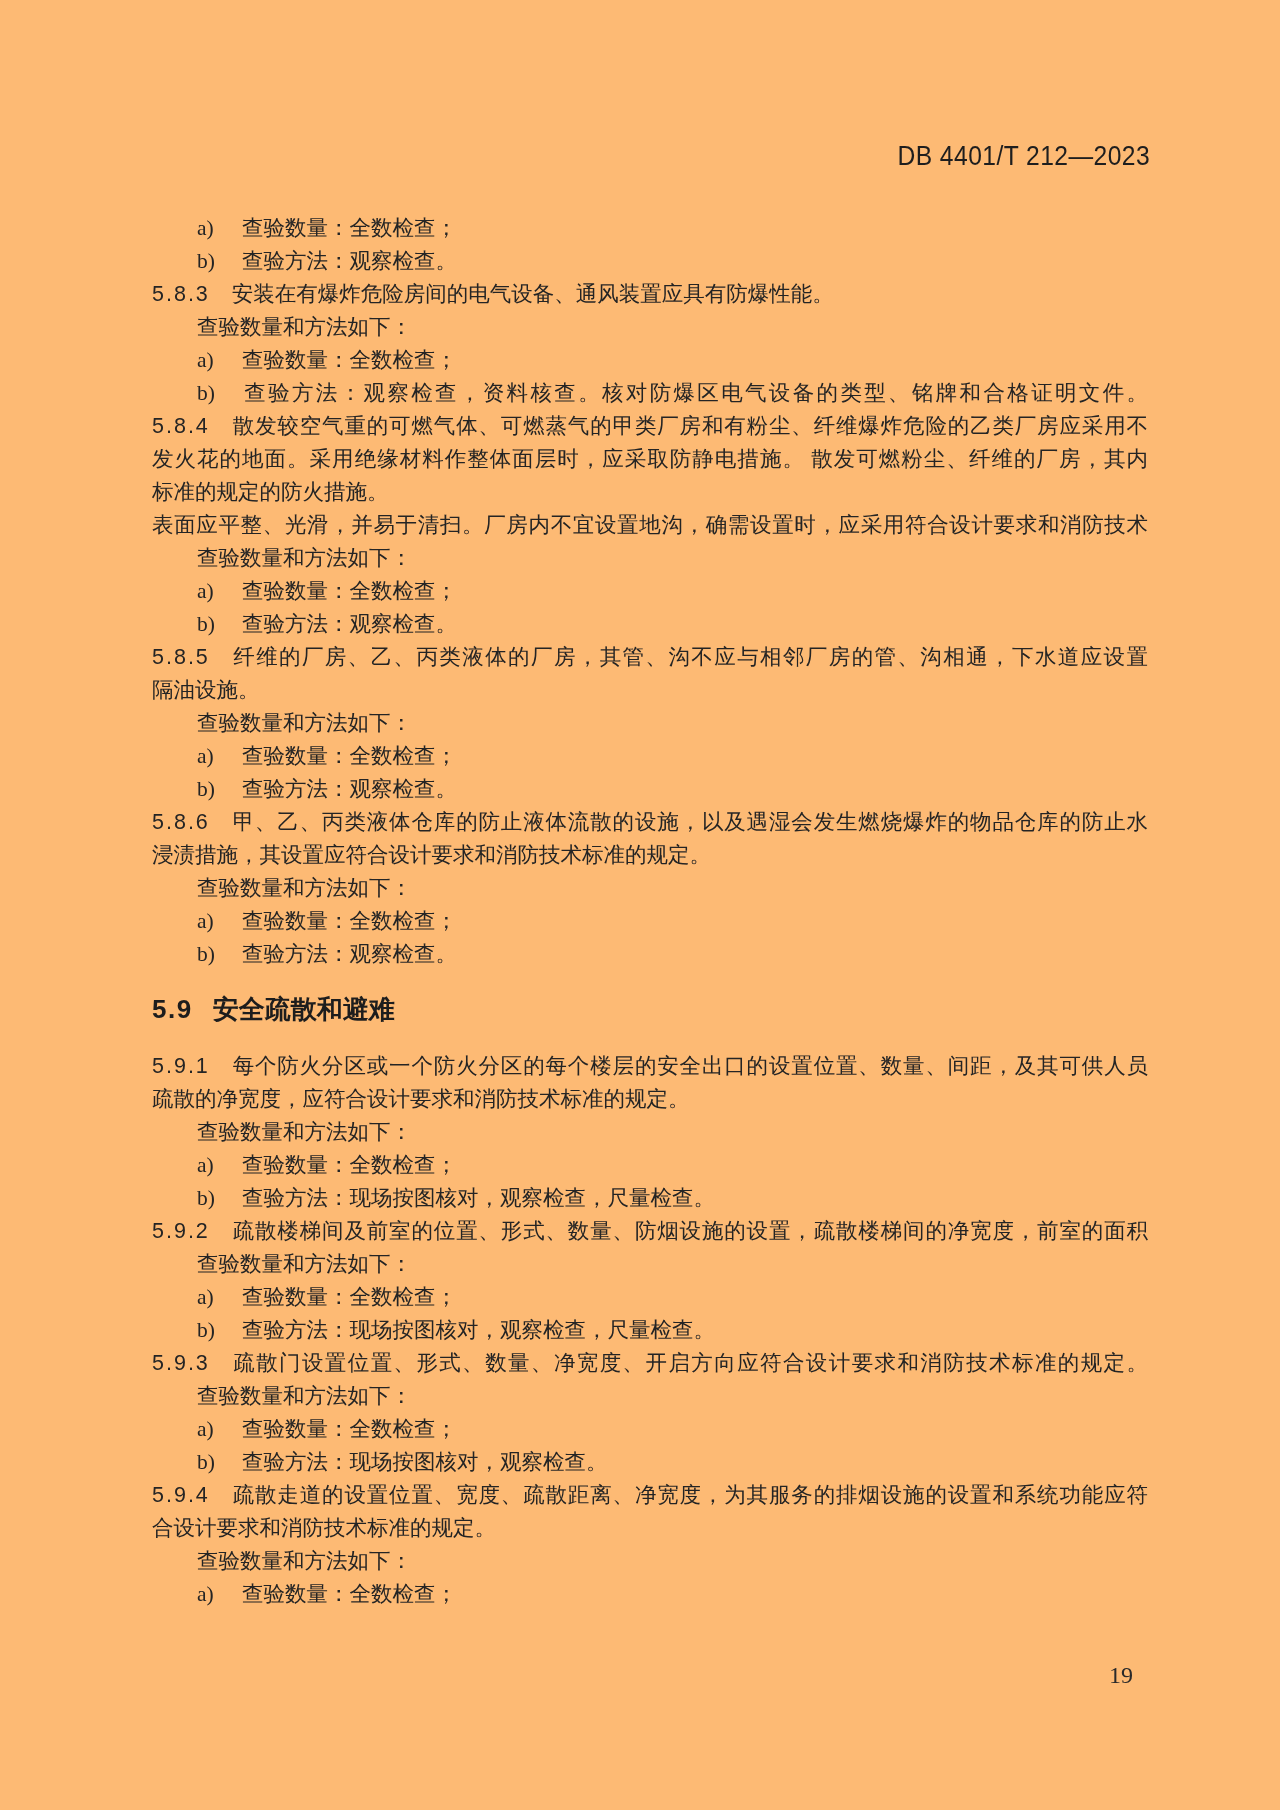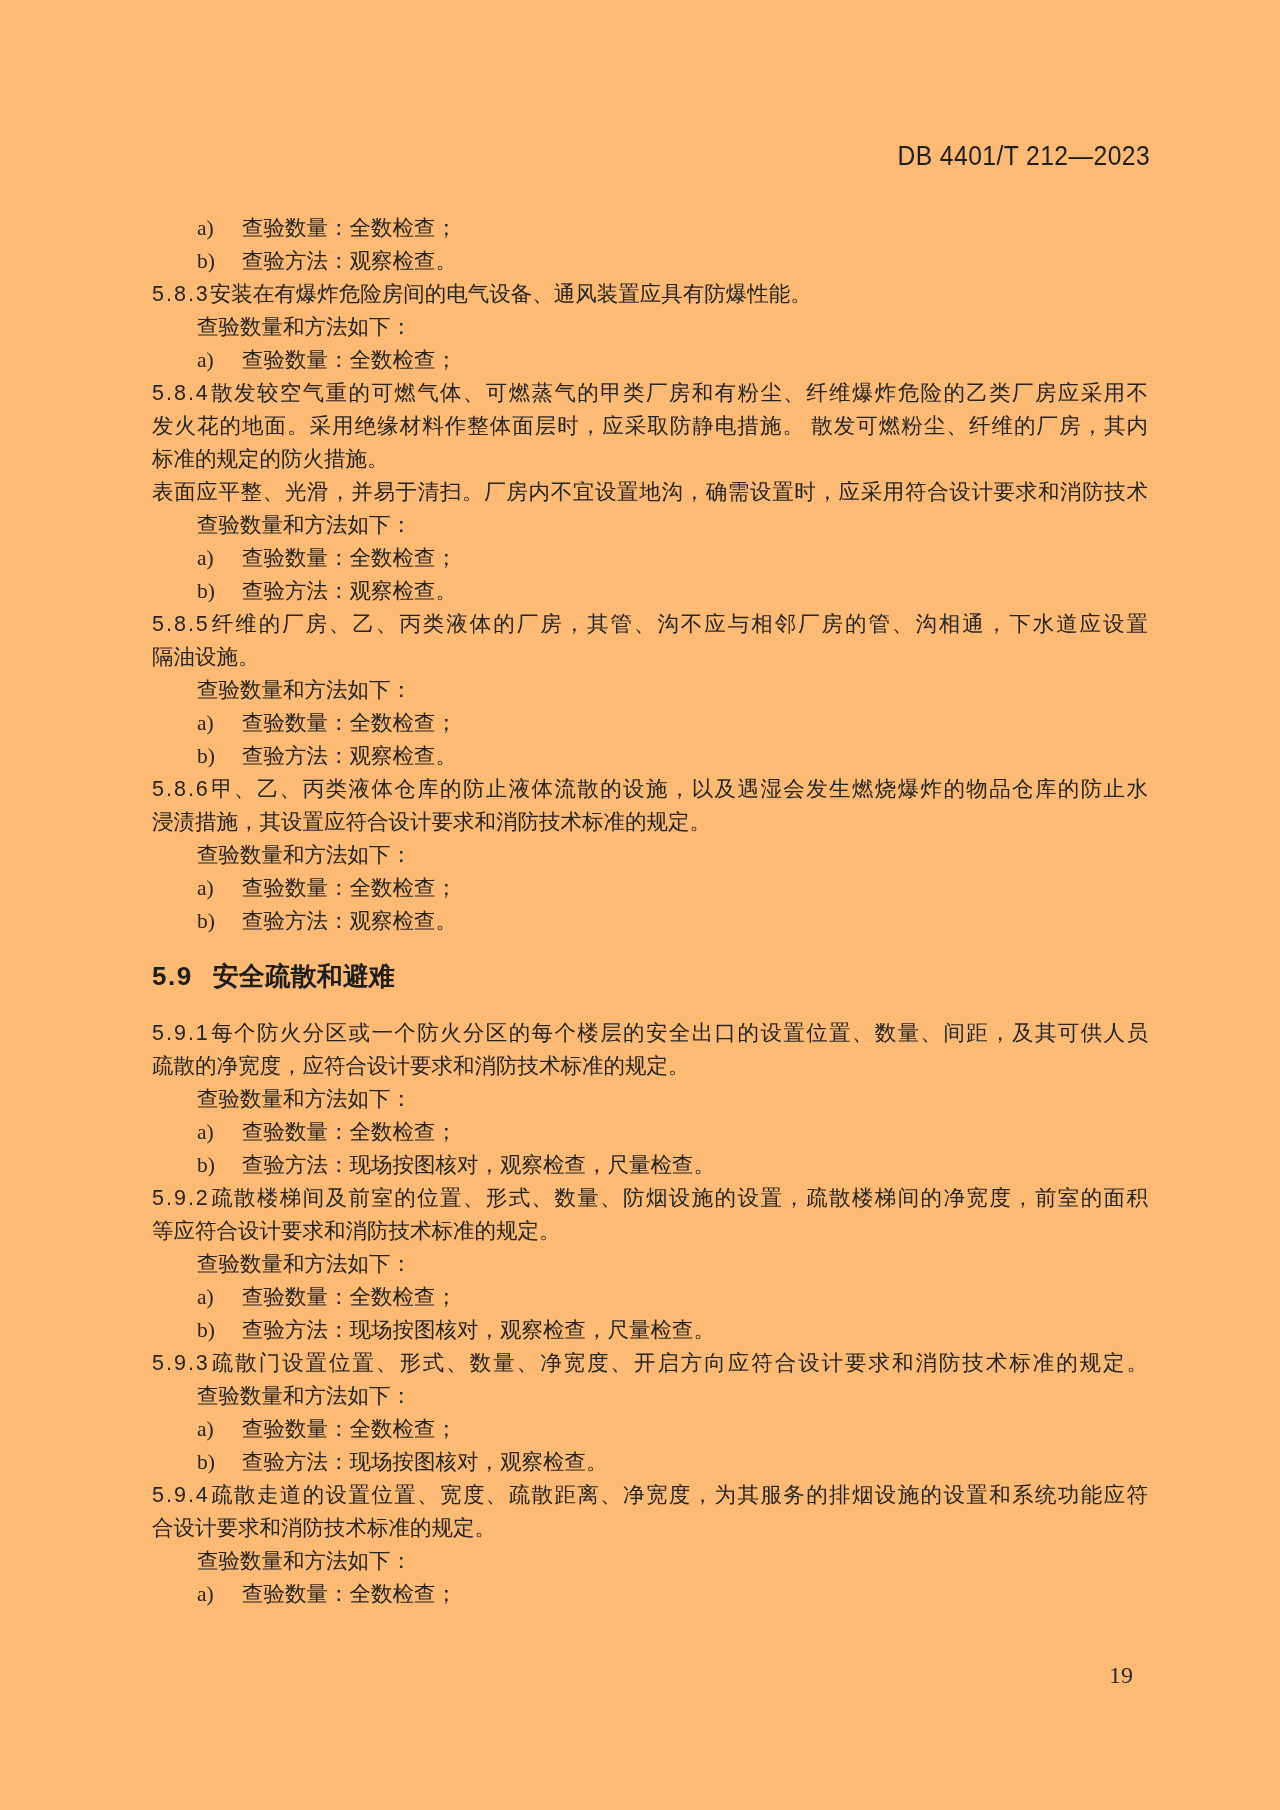--- a/index.html
+++ b/index.html
@@ -44,20 +44,21 @@
     text-align-last: justify;
   }
   .lead, .item { padding-left: 45px; }
   .item .label {
     display: inline-block;
     width: 45px;
   }
   .clause .num, .heading .num {
     font-family: "Liberation Sans", "DejaVu Sans", sans-serif;
     letter-spacing: 2px;
+    margin-right: 22px;
   }
   .heading {
     font-family: "Liberation Sans", "DejaVu Sans", sans-serif;
     font-weight: 700;
     font-size: 26px;
     margin-top: 22px;
     margin-bottom: 24px;
     color: #1d1d1d;
   }
   .heading .num { margin-right: 20px; letter-spacing: 1.5px; }
@@ -75,20 +76,21 @@
 
 <div class="page">
   <div class="doc-header">DB 4401/T 212—2023</div>
 
   <div class="doc-body">
       <div class="line item"><span class="label">a)</span><span>查验数量：全数检查；</span></div>
       <div class="line item"><span class="label">b)</span><span>查验方法：观察检查。</span></div>
       <div class="line clause"><span class="num">5.8.3</span><span class="txt">安装在有爆炸危险房间的电气设备、通风装置应具有防爆性能。</span></div>
       <div class="line lead">查验数量和方法如下：</div>
       <div class="line item"><span class="label">a)</span><span>查验数量：全数检查；</span></div>
+      <div class="line item fill"><span class="label">b)</span><span>查验方法：观察检查，资料核查。核对防爆区电气设备的类型、铭牌和合格证明文件。</span></div>
       <div class="line clause fill"><span class="num">5.8.4</span><span class="txt">散发较空气重的可燃气体、可燃蒸气的甲类厂房和有粉尘、纤维爆炸危险的乙类厂房应采用不</span></div>
       <div class="line cont fill">发火花的地面。采用绝缘材料作整体面层时，应采取防静电措施。 散发可燃粉尘、纤维的厂房，其内</div>
       <div class="line cont">标准的规定的防火措施。</div>
       <div class="line cont fill">表面应平整、光滑，并易于清扫。厂房内不宜设置地沟，确需设置时，应采用符合设计要求和消防技术</div>
       <div class="line lead">查验数量和方法如下：</div>
       <div class="line item"><span class="label">a)</span><span>查验数量：全数检查；</span></div>
       <div class="line item"><span class="label">b)</span><span>查验方法：观察检查。</span></div>
       <div class="line clause fill"><span class="num">5.8.5</span><span class="txt">纤维的厂房、乙、丙类液体的厂房，其管、沟不应与相邻厂房的管、沟相通，下水道应设置</span></div>
       <div class="line cont">隔油设施。</div>
       <div class="line lead">查验数量和方法如下：</div>
@@ -99,21 +101,20 @@
       <div class="line lead">查验数量和方法如下：</div>
       <div class="line item"><span class="label">a)</span><span>查验数量：全数检查；</span></div>
       <div class="line item"><span class="label">b)</span><span>查验方法：观察检查。</span></div>
       <div class="line heading"><span class="num">5.9</span><span class="txt">安全疏散和避难</span></div>
       <div class="line clause fill"><span class="num">5.9.1</span><span class="txt">每个防火分区或一个防火分区的每个楼层的安全出口的设置位置、数量、间距，及其可供人员</span></div>
       <div class="line cont">疏散的净宽度，应符合设计要求和消防技术标准的规定。</div>
       <div class="line lead">查验数量和方法如下：</div>
       <div class="line item"><span class="label">a)</span><span>查验数量：全数检查；</span></div>
       <div class="line item"><span class="label">b)</span><span>查验方法：现场按图核对，观察检查，尺量检查。</span></div>
       <div class="line clause fill"><span class="num">5.9.2</span><span class="txt">疏散楼梯间及前室的位置、形式、数量、防烟设施的设置，疏散楼梯间的净宽度，前室的面积</span></div>
-      <div class="line cont">等应符合设计要求和消防技术标准的规定。</div>
       <div class="line lead">查验数量和方法如下：</div>
       <div class="line item"><span class="label">a)</span><span>查验数量：全数检查；</span></div>
       <div class="line item"><span class="label">b)</span><span>查验方法：现场按图核对，观察检查，尺量检查。</span></div>
       <div class="line clause fill"><span class="num">5.9.3</span><span class="txt">疏散门设置位置、形式、数量、净宽度、开启方向应符合设计要求和消防技术标准的规定。</span></div>
       <div class="line lead">查验数量和方法如下：</div>
       <div class="line item"><span class="label">a)</span><span>查验数量：全数检查；</span></div>
       <div class="line item"><span class="label">b)</span><span>查验方法：现场按图核对，观察检查。</span></div>
       <div class="line clause fill"><span class="num">5.9.4</span><span class="txt">疏散走道的设置位置、宽度、疏散距离、净宽度，为其服务的排烟设施的设置和系统功能应符</span></div>
       <div class="line cont">合设计要求和消防技术标准的规定。</div>
       <div class="line lead">查验数量和方法如下：</div>

